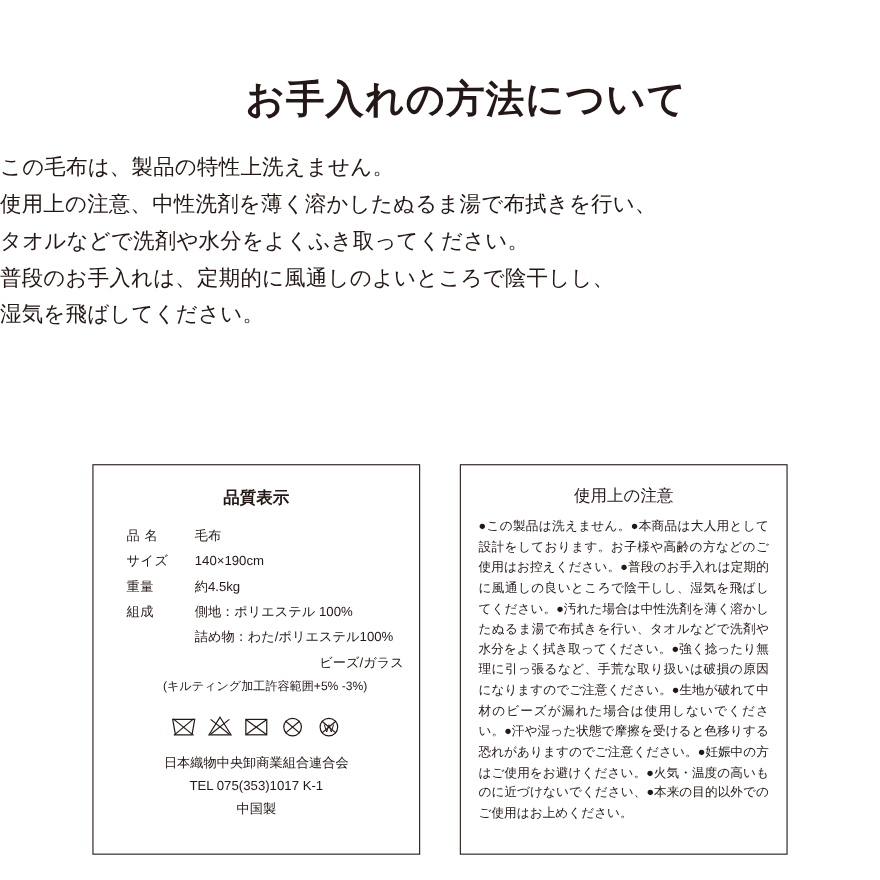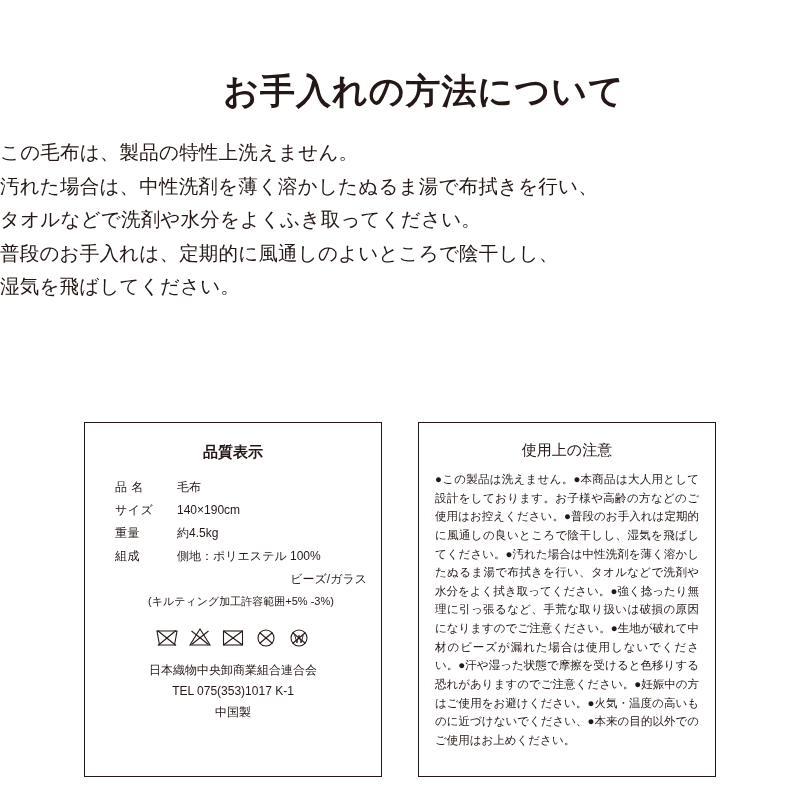--- a/index.html
+++ b/index.html
@@ -135,21 +135,21 @@
 </style>
 </head>
 <body>
 
 <div class="page">
 
   <h1 class="title">お手入れの方法について</h1>
 
   <div class="intro">
     <div>この毛布は、製品の特性上洗えません。</div>
-    <div>汚れた場合は、中性洗剤を薄く溶かしたぬるま湯で布拭きを行い、</div>
+    <div>使用上の注意、中性洗剤を薄く溶かしたぬるま湯で布拭きを行い、</div>
     <div>タオルなどで洗剤や水分をよくふき取ってください。</div>
     <div>普段のお手入れは、定期的に風通しのよいところで陰干しし、</div>
     <div>湿気を飛ばしてください。</div>
   </div>
 
   <div class="boxes">
 
     <div class="box box-left">
       <div class="box-title">品質表示</div>
 
@@ -163,20 +163,21 @@
           <span class="spec-value">140×190cm</span>
         </div>
         <div class="spec-row">
           <span class="spec-label">重量</span>
           <span class="spec-value">約4.5kg</span>
         </div>
         <div class="spec-row">
           <span class="spec-label">組成</span>
           <span class="spec-value">側地：ポリエステル 100%</span>
         </div>
+        <div class="spec-cont">詰め物：わた/ポリエステル100%</div>
         <div class="spec-center">ビーズ/ガラス</div>
         <div class="spec-center-small">(キルティング加工許容範囲+5% -3%)</div>
       </div>
 
       <div class="symbols">
         <svg width="26" height="26" viewBox="0 0 26 26">
           <path d="M3 7 L23 7 L20.5 21 L5.5 21 Z" fill="none" stroke="#231815" stroke-width="1.1"></path>
           <line x1="3.5" y1="6.5" x2="22" y2="21.5" stroke="#231815" stroke-width="1.1"></line>
           <line x1="22" y1="6.5" x2="4" y2="21.5" stroke="#231815" stroke-width="1.1"></line>
         </svg>

